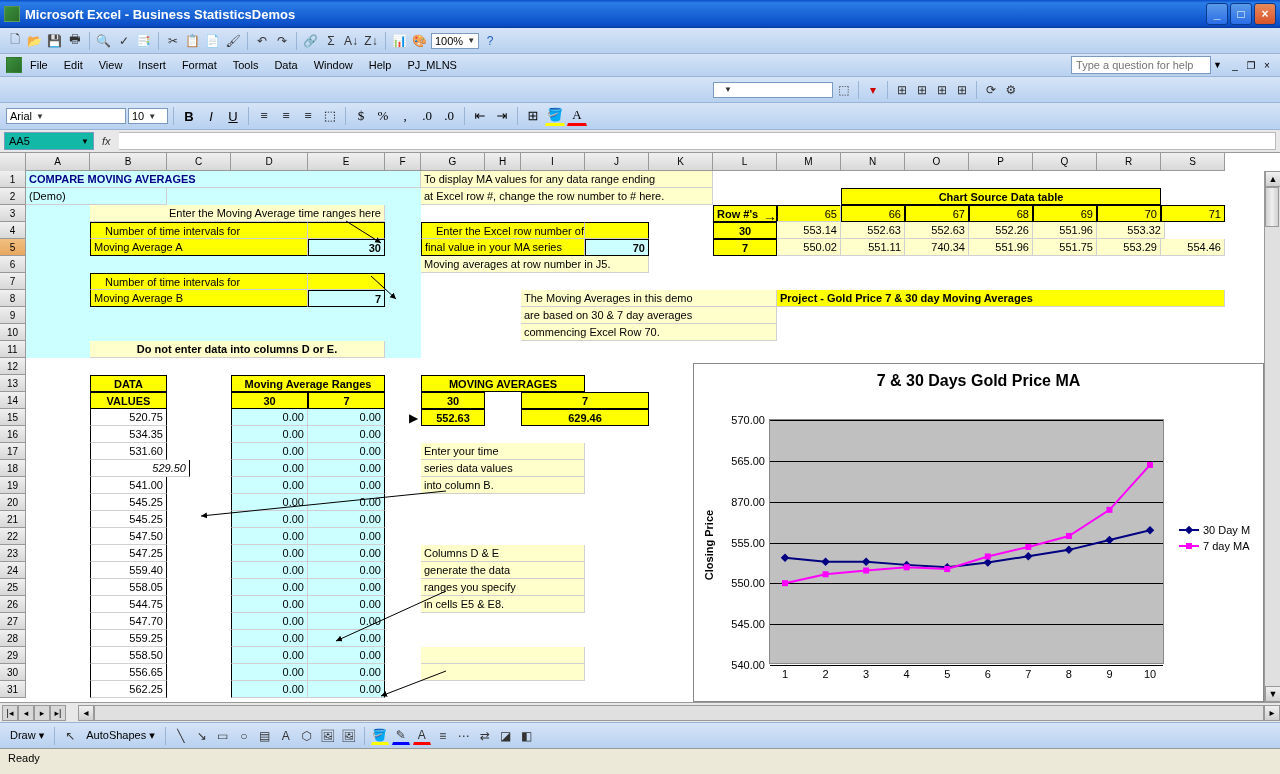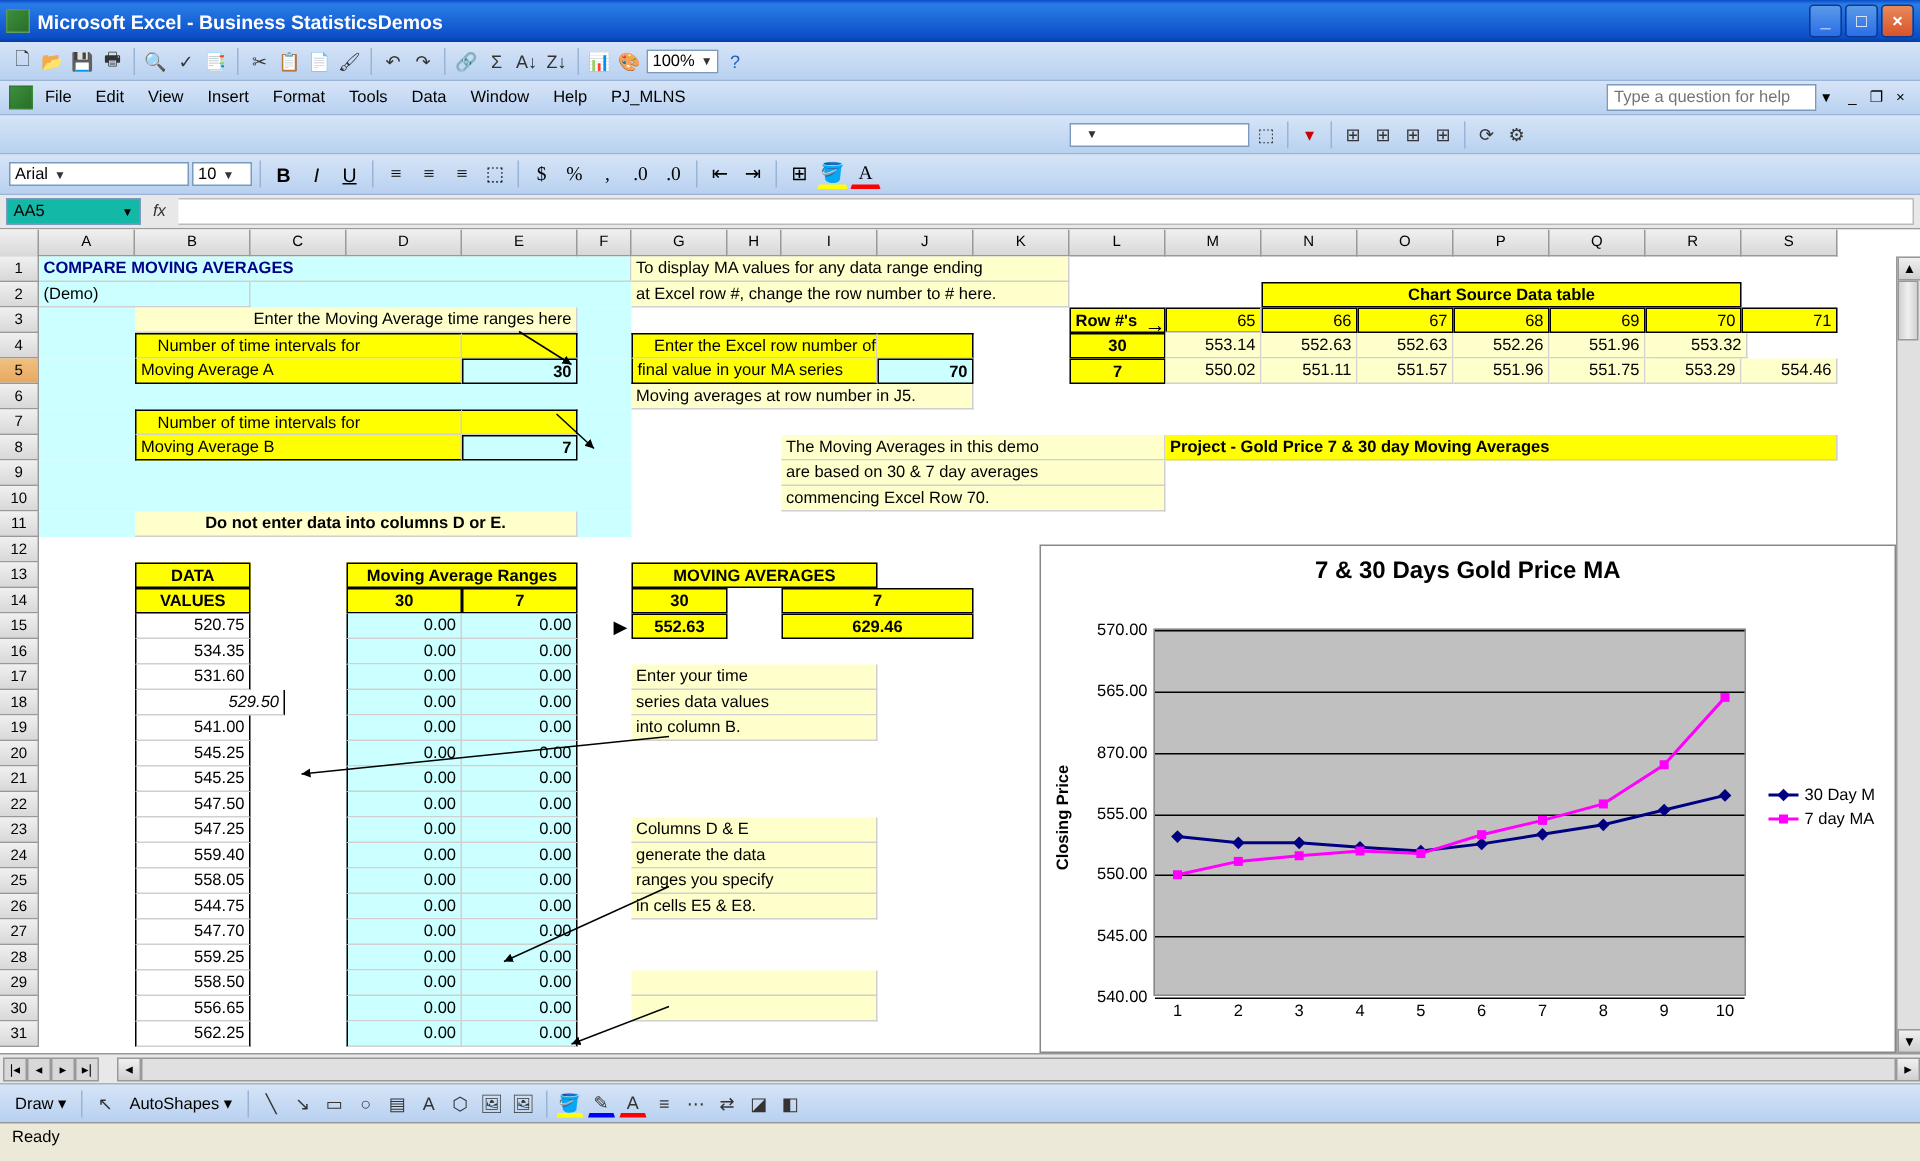--- a/index.html
+++ b/index.html
@@ -328,21 +328,21 @@
       <div class="cell lightyellow right" style="left: 751px; top: 51px; width: 64px; height: 17px;">553.14</div>
       <div class="cell lightyellow right" style="left: 815px; top: 51px; width: 64px; height: 17px;">552.63</div>
       <div class="cell lightyellow right" style="left: 879px; top: 51px; width: 64px; height: 17px;">552.63</div>
       <div class="cell lightyellow right" style="left: 943px; top: 51px; width: 64px; height: 17px;">552.26</div>
       <div class="cell lightyellow right" style="left: 1007px; top: 51px; width: 64px; height: 17px;">551.96</div>
       <div class="cell lightyellow right" style="left: 1071px; top: 51px; width: 64px; height: 17px;">552.54</div>
       <div class="cell lightyellow right" style="left: 1075px; top: 51px; width: 64px; height: 17px;">553.32</div>
       <div class="cell yellow bold center bdr" style="left: 687px; top: 68px; width: 64px; height: 17px;">7</div>
       <div class="cell lightyellow right" style="left: 751px; top: 68px; width: 64px; height: 17px;">550.02</div>
       <div class="cell lightyellow right" style="left: 815px; top: 68px; width: 64px; height: 17px;">551.11</div>
-      <div class="cell lightyellow right" style="left: 879px; top: 68px; width: 64px; height: 17px;">551.57</div>
+      <div class="cell lightyellow right" style="left: 879px; top: 68px; width: 64px; height: 17px;">740.34</div>
       <div class="cell lightyellow right" style="left: 943px; top: 68px; width: 64px; height: 17px;">551.96</div>
       <div class="cell lightyellow right" style="left: 1007px; top: 68px; width: 64px; height: 17px;">551.75</div>
       <div class="cell lightyellow right" style="left: 1071px; top: 68px; width: 64px; height: 17px;">553.29</div>
       <div class="cell lightyellow right" style="left: 1135px; top: 68px; width: 64px; height: 17px;">554.46</div>
       <div class="cell " style="left: 751px; top: 34px; width: 64px; height: 17px;"></div>
       <div style="position: absolute; left: 737px; top: 37px; font-size: 14px; font-weight: bold;">→</div>
       <div class="cell yellow bold" style="left: 751px; top: 119px; width: 448px; height: 17px;">Project - Gold Price 7 &amp; 30 day Moving Averages</div>
       <div class="cell yellow bold center bdr" style="left: 64px; top: 204px; width: 77px; height: 17px;">DATA</div>
       <div class="cell yellow bold center bdr" style="left: 64px; top: 221px; width: 77px; height: 17px;">VALUES</div>
       <div class="cell yellow bold center bdr" style="left: 205px; top: 204px; width: 154px; height: 17px;">Moving Average Ranges</div>

